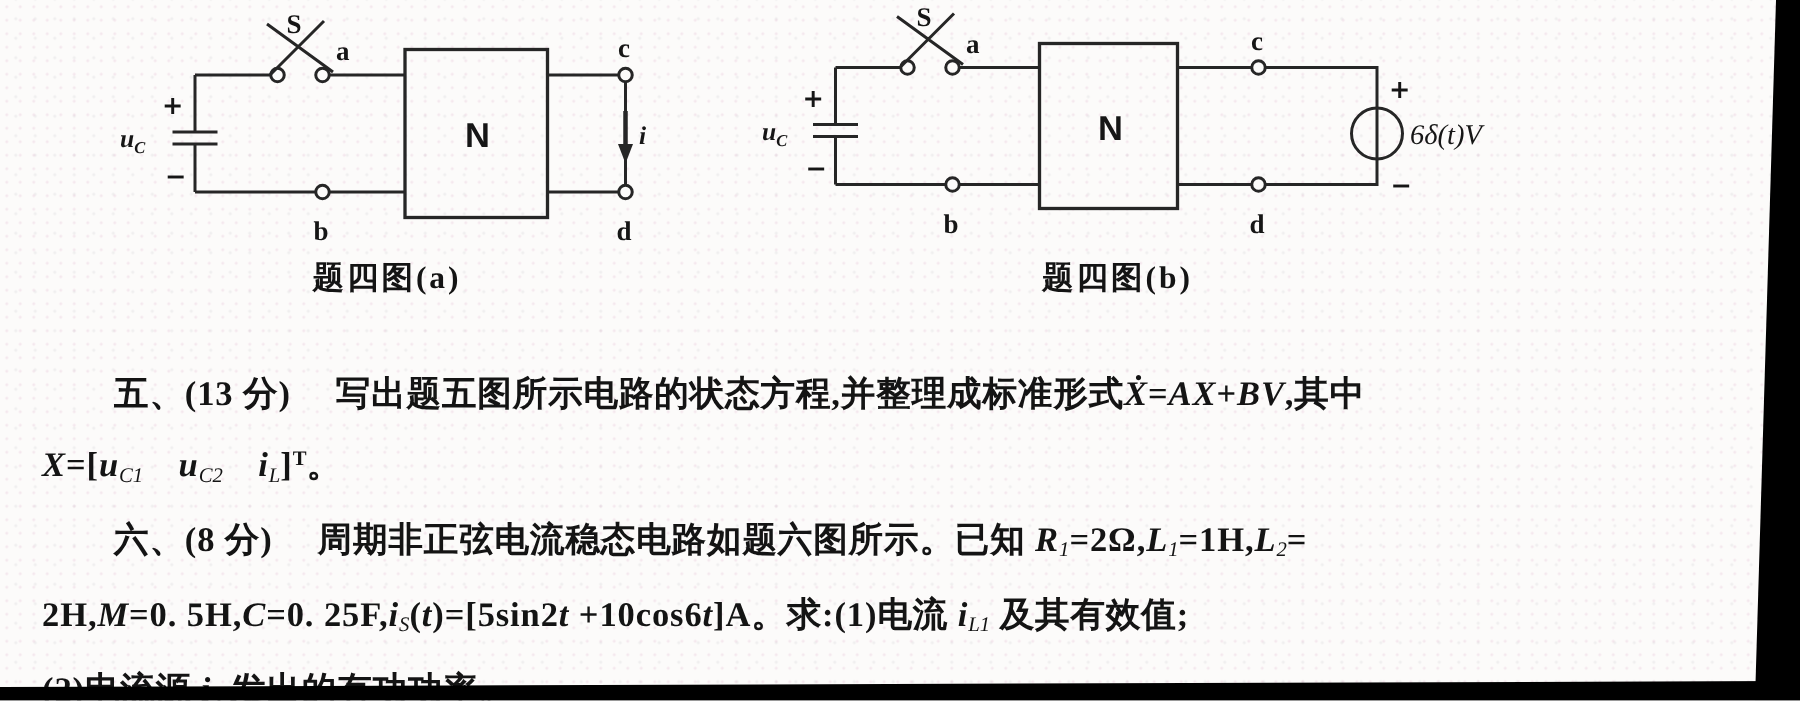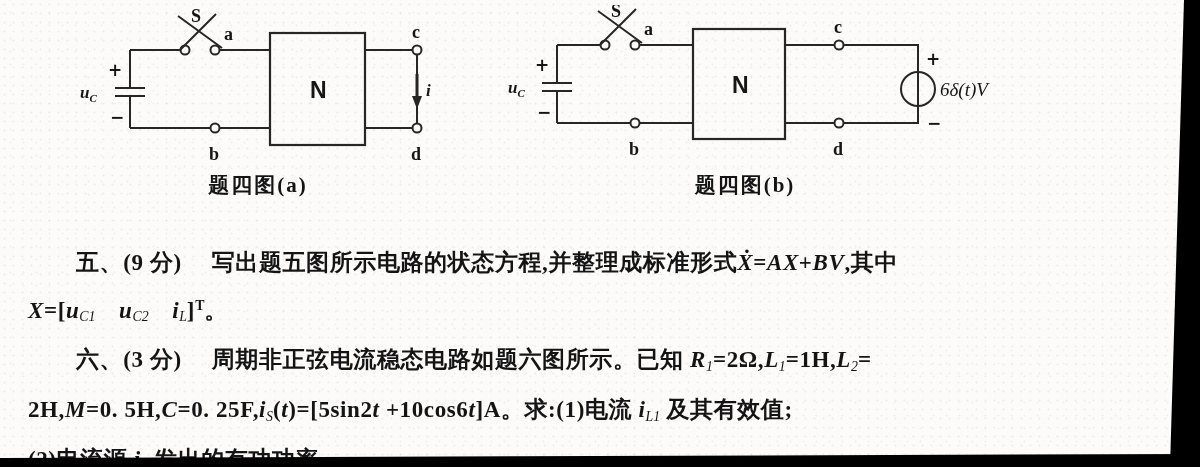--- a/index.html
+++ b/index.html
@@ -137,22 +137,22 @@
       <path class="wire" d="M57,118 L130,118 M140,118 L193,118"></path>
       <circle class="term" cx="135" cy="118" r="4.5"></circle>
       <text class="lbl" x="129" y="150">b</text>
     </svg>
   </div>
 
   <div class="caption cap-a">题四图(a)</div>
   <div class="caption cap-b">题四图(b)</div>
 
   <div class="problems">
-      <div class="tline indent"><span class="seg-t">五、(9 分)　 写出题五图所示电路的状态方程,并整理成标准形式</span><span class="seg-mb">Ẋ</span><span class="seg-t">=</span><span class="seg-mb">AX</span><span class="seg-t">+</span><span class="seg-mb">BV</span><span class="seg-t">,其中</span></div>
+      <div class="tline indent"><span class="seg-t">五、(13 分)　 写出题五图所示电路的状态方程,并整理成标准形式</span><span class="seg-mb">Ẋ</span><span class="seg-t">=</span><span class="seg-mb">AX</span><span class="seg-t">+</span><span class="seg-mb">BV</span><span class="seg-t">,其中</span></div>
       <div class="tline"><span class="seg-mb">X</span><span class="seg-t">=[</span><span class="seg-m">u</span><span class="seg-sub">C1</span><span class="seg-t">　</span><span class="seg-m">u</span><span class="seg-sub">C2</span><span class="seg-t">　</span><span class="seg-m">i</span><span class="seg-sub">L</span><span class="seg-t">]</span><span class="seg-sup">T</span><span class="seg-t">。</span></div>
-      <div class="tline indent"><span class="seg-t">六、(3 分)　 周期非正弦电流稳态电路如题六图所示。已知 </span><span class="seg-m">R</span><span class="seg-sub">1</span><span class="seg-t">=2Ω,</span><span class="seg-m">L</span><span class="seg-sub">1</span><span class="seg-t">=1H,</span><span class="seg-m">L</span><span class="seg-sub">2</span><span class="seg-t">=</span></div>
+      <div class="tline indent"><span class="seg-t">六、(8 分)　 周期非正弦电流稳态电路如题六图所示。已知 </span><span class="seg-m">R</span><span class="seg-sub">1</span><span class="seg-t">=2Ω,</span><span class="seg-m">L</span><span class="seg-sub">1</span><span class="seg-t">=1H,</span><span class="seg-m">L</span><span class="seg-sub">2</span><span class="seg-t">=</span></div>
       <div class="tline"><span class="seg-t">2H,</span><span class="seg-m">M</span><span class="seg-t">=0. 5H,</span><span class="seg-m">C</span><span class="seg-t">=0. 25F,</span><span class="seg-m">i</span><span class="seg-sub">S</span><span class="seg-t">(</span><span class="seg-m">t</span><span class="seg-t">)=[5sin2</span><span class="seg-m">t</span><span class="seg-t"> +10cos6</span><span class="seg-m">t</span><span class="seg-t">]A。求:(1)电流 </span><span class="seg-m">i</span><span class="seg-sub">L1</span><span class="seg-t"> 及其有效值;</span></div>
       <div class="tline"><span class="seg-t">(2)电流源 </span><span class="seg-m">i</span><span class="seg-sub">S</span><span class="seg-t"> 发出的有功功率。</span></div>
     </div>
 
   <div class="scan-edge-right"></div>
   <div class="scan-edge-bottom"></div>
 </div>
 
 </body></html>

